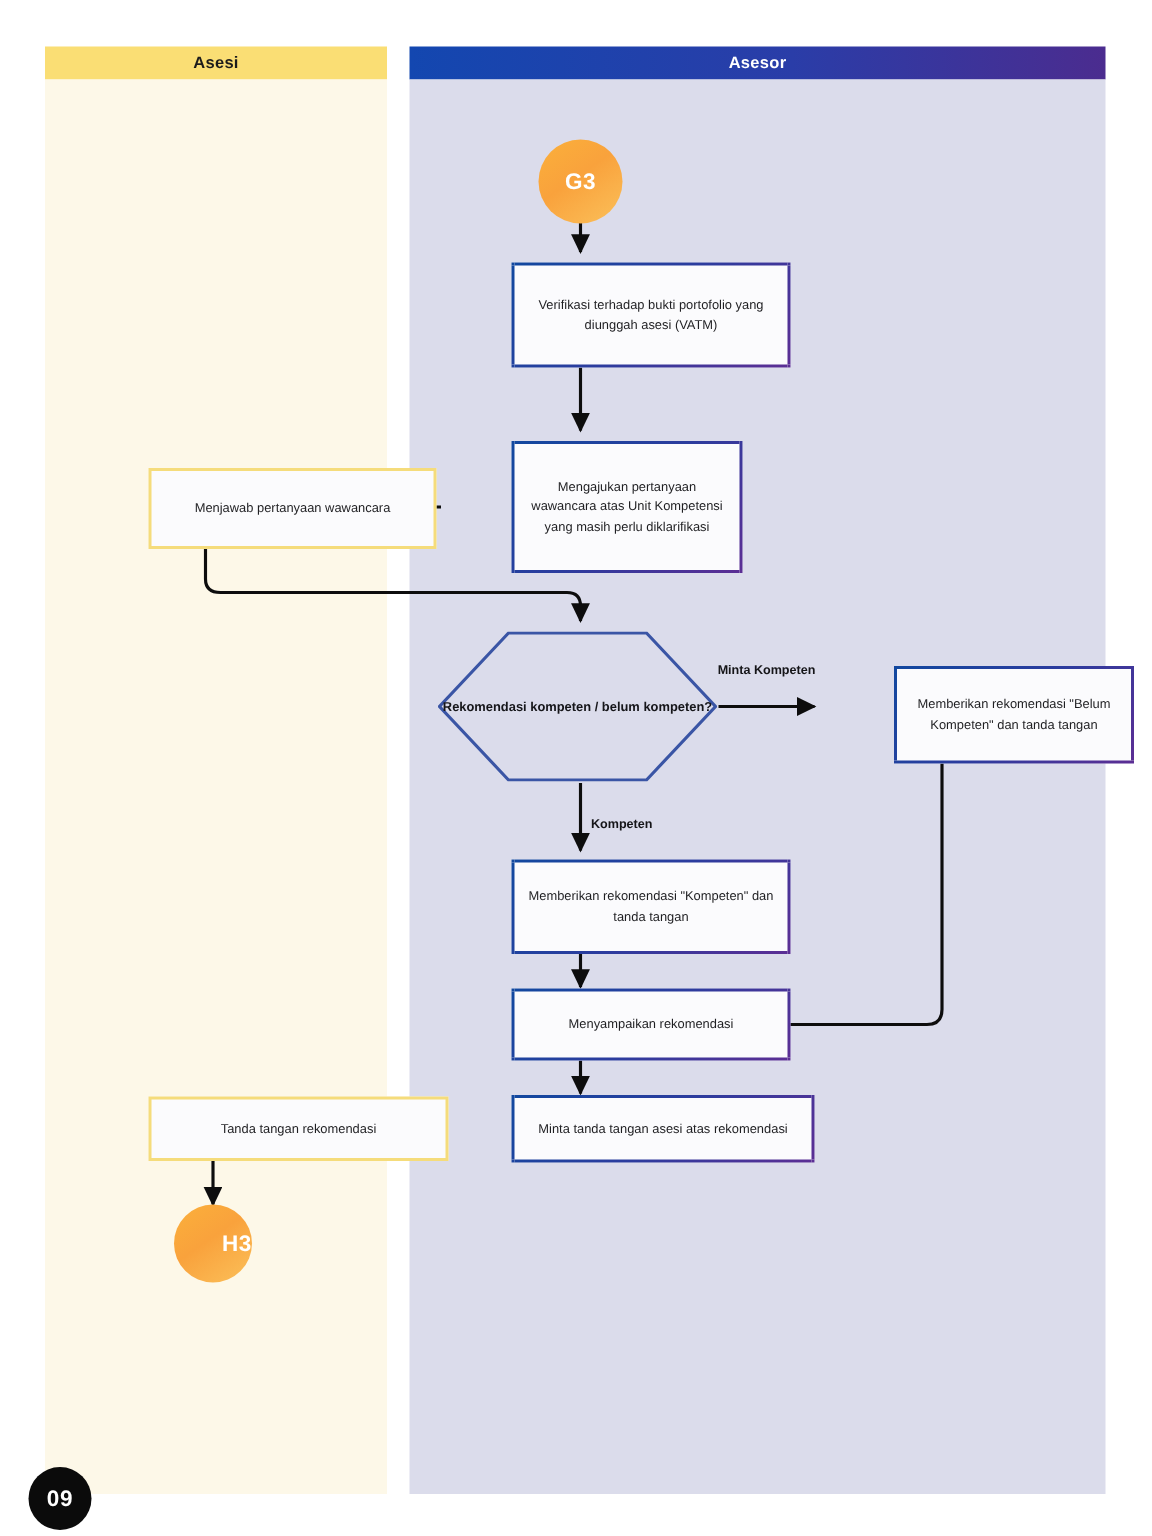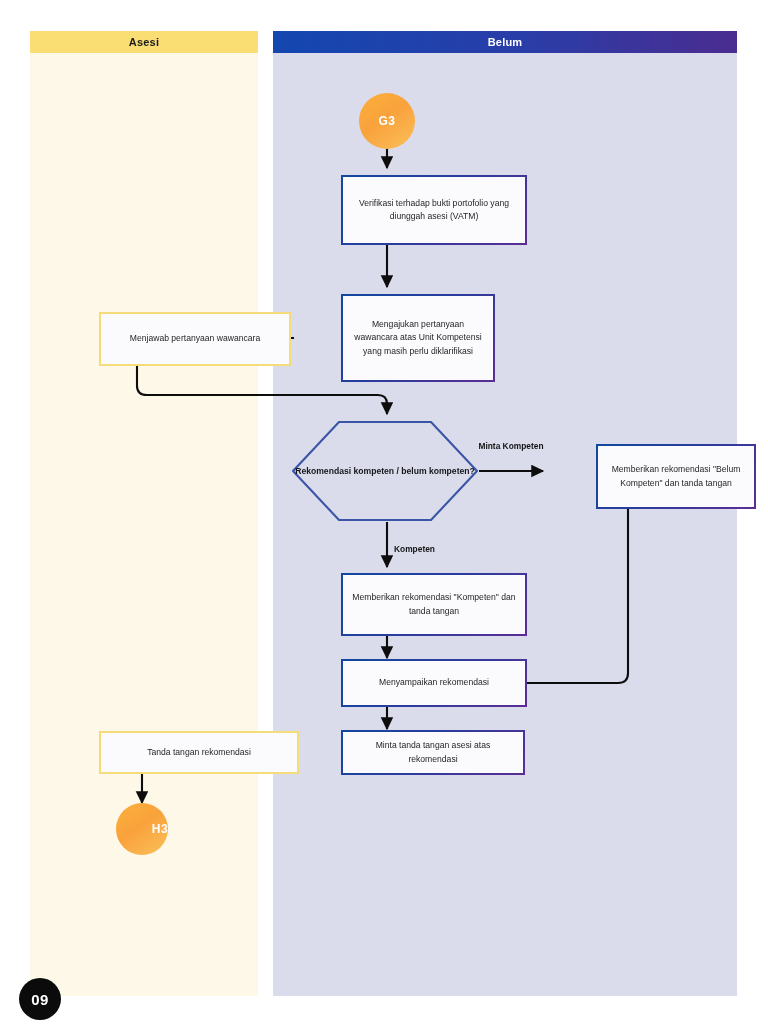--- a/index.html
+++ b/index.html
@@ -88,21 +88,21 @@
 
   
   .circle {
     position: absolute;
     border-radius: 50%;
     display: flex;
     align-items: center;
     justify-content: center;
     color: #ffffff;
     font-weight: bold;
-    font-size: 12px;
+    font-size: 15px;
     letter-spacing: 0.4px;
     background: linear-gradient(145deg, #FBB03B 0%, #F9A23C 45%, #FBC05A 100%);
   }
 
   
   #decision-wrap {
     position: absolute;
     left: 292px;
     top: 421px;
     width: 186px;
@@ -165,21 +165,21 @@
 </style>
 </head>
 <body>
 
 <div class="lane" id="lane-asesi">
   <div class="lane-header" id="header-asesi">Asesi</div>
   <div class="lane-body" id="body-asesi"></div>
 </div>
 
 <div class="lane" id="lane-asesor">
-  <div class="lane-header" id="header-asesor">Belum</div>
+  <div class="lane-header" id="header-asesor">Asesor</div>
   <div class="lane-body" id="body-asesor"></div>
 </div>
 
 <svg id="arrow-layer" viewBox="0 0 768 1024" width="768" height="1024">
   <defs>
     <marker id="arrowhead" markerWidth="7" markerHeight="7" refX="5.6" refY="3" orient="auto" markerUnits="strokeWidth">
       <path d="M0,0 L6.2,3 L0,6 z" fill="#0d0d0d"></path>
     </marker>
   </defs>
   <g fill="none" stroke="#0d0d0d" stroke-width="2.1" marker-end="url(#arrowhead)">
@@ -229,21 +229,21 @@
 </div>
 
 <div class="node node-asesor" id="node-kompeten" style="left:294px; top:573px; width:186px; height:63px;">
   <span>Memberikan rekomendasi "Kompeten" dan tanda tangan</span>
 </div>
 
 <div class="node node-asesor" id="node-menyampaikan" style="left:294px; top:659px; width:186px; height:48px;">
   <span>Menyampaikan rekomendasi</span>
 </div>
 
-<div class="node node-asesor" id="node-minta-ttd" style="left:294px; top:730px; width:184px; height:45px;">
+<div class="node node-asesor" id="node-minta-ttd" style="left:294px; top:730px; width:202px; height:45px;">
   <span>Minta tanda tangan asesi atas rekomendasi</span>
 </div>
 
 <div class="node node-asesi" id="node-menjawab" style="left:52px; top:312px; width:192px; height:54px;text-align:center;">
   <span>Menjawab pertanyaan wawancara</span>
 </div>
 
 <div class="node node-asesi" id="node-tanda-tangan" style="left:52px; top:731px; width:200px; height:43px;">
   <span>Tanda tangan rekomendasi</span>
 </div>

